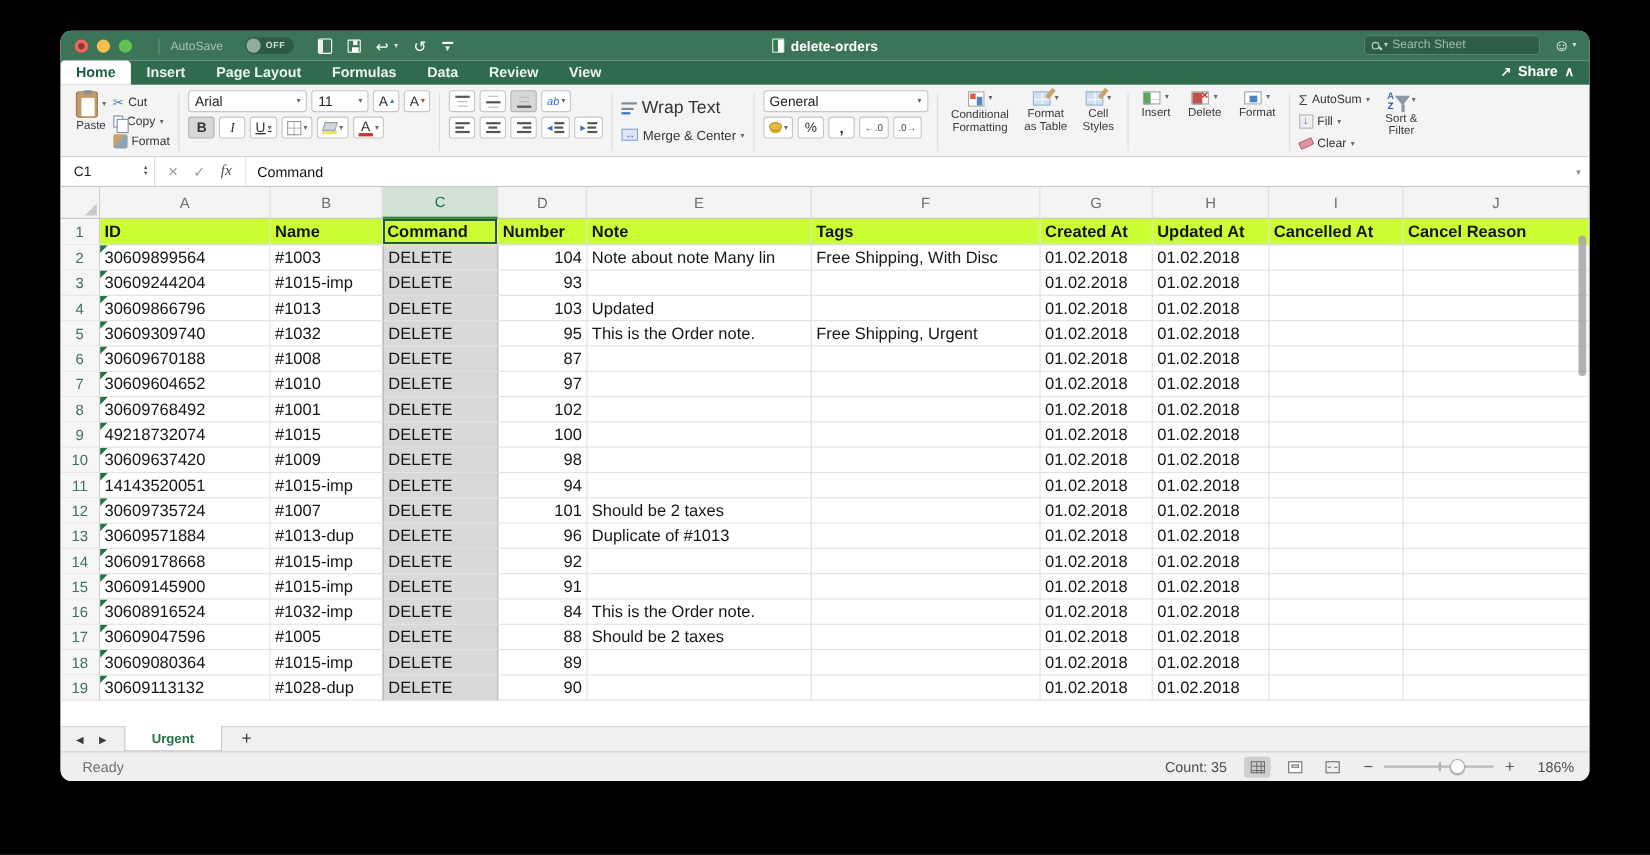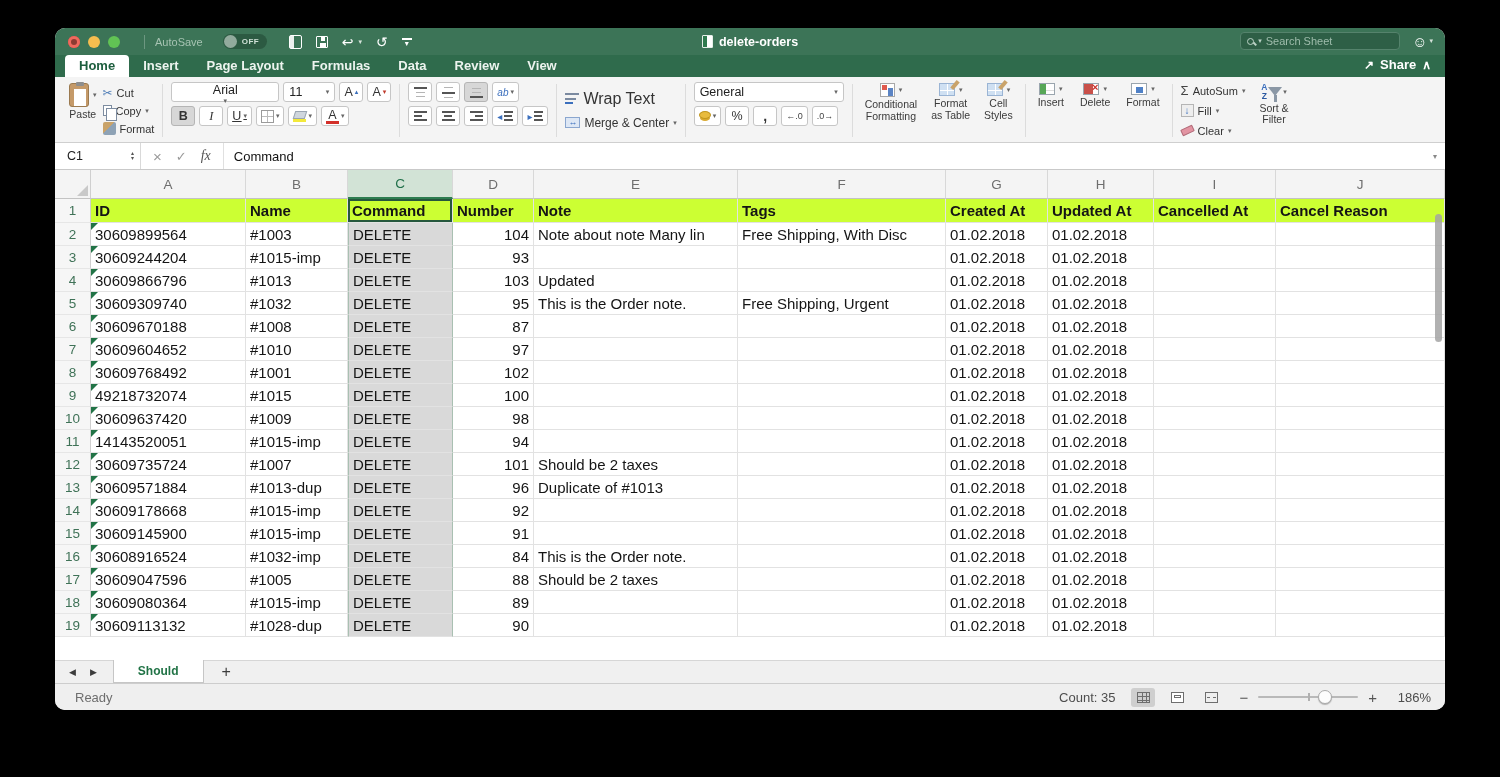--- a/index.html
+++ b/index.html
@@ -39,21 +39,21 @@
   .searchbox { width:160px; height:18px; background:#2e5f46; border:1px solid #55836c; border-radius:4px;
                display:flex; align-items:center; gap:4px; padding:0 6px; }
   .mag { width:7px; height:7px; border:1.5px solid #bcd2c6; border-radius:50%; position:relative; flex:none; }
   .mag::after { content:''; position:absolute; width:4px; height:1.5px; background:#bcd2c6; transform:rotate(45deg); right:-4px; bottom:-1px; }
   .searchbox .scaret { color:#bcd2c6; font-size:7px; }
   .searchbox .ph { color:#9fbcac; font-size:11px; }
   .smiley { color:#fff; font-size:15px; display:flex; align-items:center; gap:2px; }
   .smiley .caret { color:#d7e4dc; font-size:7px; }
 
   
-  .tabsrow { height:22px; background:#2f6b4c; display:flex; align-items:flex-end; padding-left:10px; position:relative; flex:none; }
+  .tabsrow { height:22px; background:#2f6b4c; display:flex; align-items:flex-end; position:relative; flex:none; }
   .rtab { font-size:13px; font-weight:bold; color:#edf4ef; padding:3px 14px 4px; cursor:default; }
   .rtab.active { background:#fff; color:#1d5e3e; border-radius:4px 4px 0 0; }
   .share-cluster { position:absolute; right:14px; top:2px; display:flex; align-items:center; gap:6px; color:#fff; font-size:13px; font-weight:bold; }
   .share-cluster .g { font-size:12px; }
 
   
   .ribbon { height:66px; background:#f4f4f4; border-bottom:1px solid #cfcfcf; display:flex; align-items:stretch; padding:4px 2px 2px 6px; flex:none; overflow:hidden; }
   .vdiv { width:1px; background:#dcdcdc; margin:3px 4px; flex:none; }
   .grp { display:flex; flex-direction:column; gap:4px; padding:1px 4px; flex:none; }
   .grow { display:flex; align-items:center; gap:4px; }
@@ -261,21 +261,21 @@
           <span class="ic-brush"></span>
           <span>Format</span>
         </div>
       </div>
     </div>
 
     <span class="vdiv"></span>
 
     <div class="grp">
       <div class="grow">
-        <span class="combo" style="width:108px;flex-direction:column;">
+        <span class="combo" style="width:108px;">
           <span>Arial</span>
           <span class="caret">▾</span>
         </span>
         <span class="combo" style="width:52px;">
           <span>11</span>
           <span class="caret">▾</span>
         </span>
         <span class="btn">
             <span>A</span>
             <span class="caret" style="color:#3b6fbd">▴</span>
@@ -775,21 +775,21 @@
         </tbody>
     </table>
     <div class="vscroll"></div>
   </div>
 
   <div class="sheettabs">
     <div class="navarrows">
       <span>◀</span>
       <span>▶</span>
     </div>
-    <div class="stab">Should</div>
+    <div class="stab">Urgent</div>
     <div class="addsheet">+</div>
   </div>
 
   <div class="statusbar">
     <span class="ready">Ready</span>
     <div class="sb-right">
       <span class="count">Count: 35</span>
       <div class="viewbtns">
         <span class="vbtn pressed">
             <span class="ic-vnormal"></span>

